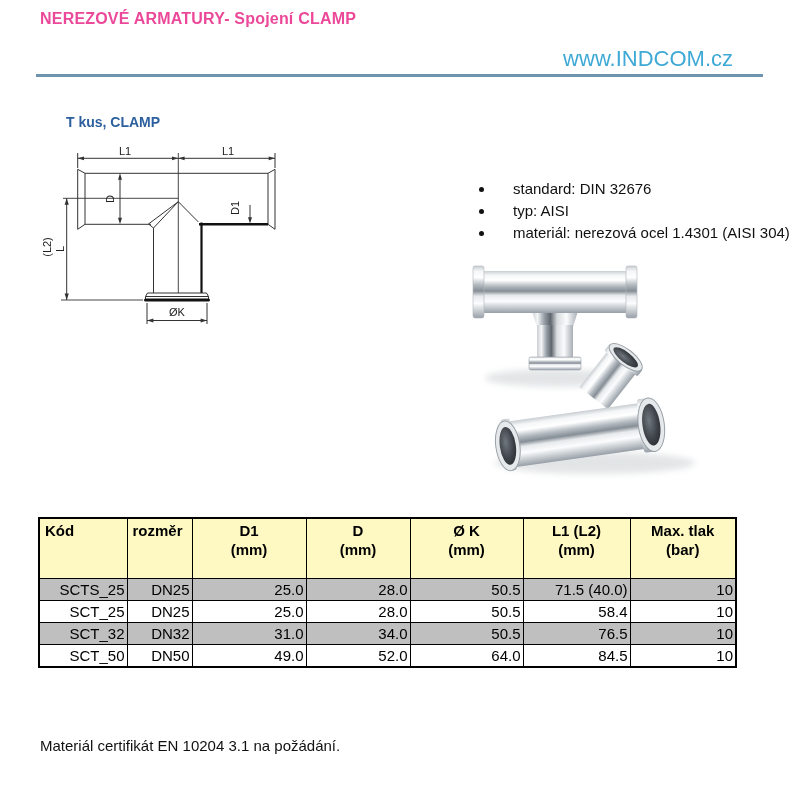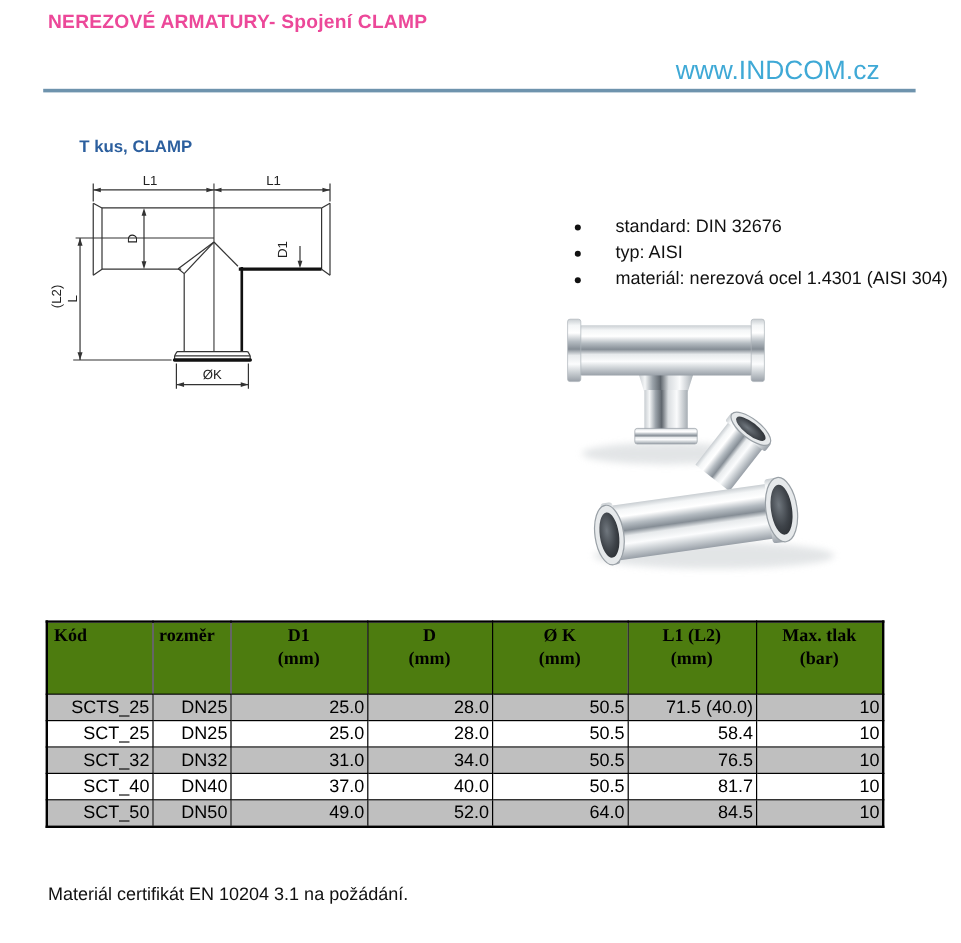--- a/index.html
+++ b/index.html
@@ -40,21 +40,21 @@
   table.dims{
     position:absolute;left:38px;top:517px;width:697px;
     border-collapse:collapse;table-layout:fixed;
     border:2px solid #000;
   }
   table.dims th,table.dims td{
     border:1px solid #000;font-size:15px;color:#000;padding:0 2px;
     overflow:hidden;white-space:nowrap;
   }
   table.dims th{
-    height:59px;vertical-align:top;text-align:center;font-weight:bold;background:#4d7c0f;font-family:Liberation Serif, serif;
+    height:59px;vertical-align:top;text-align:center;font-weight:bold;background:#fef9c3;
   }
   table.dims th.left{text-align:left;padding-left:5px;}
   table.dims th .h-label{margin-top:2px;line-height:19px;}
   table.dims th .h-unit{line-height:19px;}
   table.dims td{height:21px;text-align:right;line-height:21px;}
   table.dims tbody tr:nth-child(odd) td{background:#bfbfbf;}
   
   .footer-note{position:absolute;left:40px;top:737px;font-size:15px;color:#111;}
 </style>
 </head>
@@ -285,29 +285,20 @@
       <tr>
         <td>SCT_32</td>
         <td>DN32</td>
         <td>31.0</td>
         <td>34.0</td>
         <td>50.5</td>
         <td>76.5</td>
         <td>10</td>
       </tr>
       <tr>
-        <td>SCT_40</td>
-        <td>DN40</td>
-        <td>37.0</td>
-        <td>40.0</td>
-        <td>50.5</td>
-        <td>81.7</td>
-        <td>10</td>
-      </tr>
-      <tr>
         <td>SCT_50</td>
         <td>DN50</td>
         <td>49.0</td>
         <td>52.0</td>
         <td>64.0</td>
         <td>84.5</td>
         <td>10</td>
       </tr>
     </tbody>
 </table>

